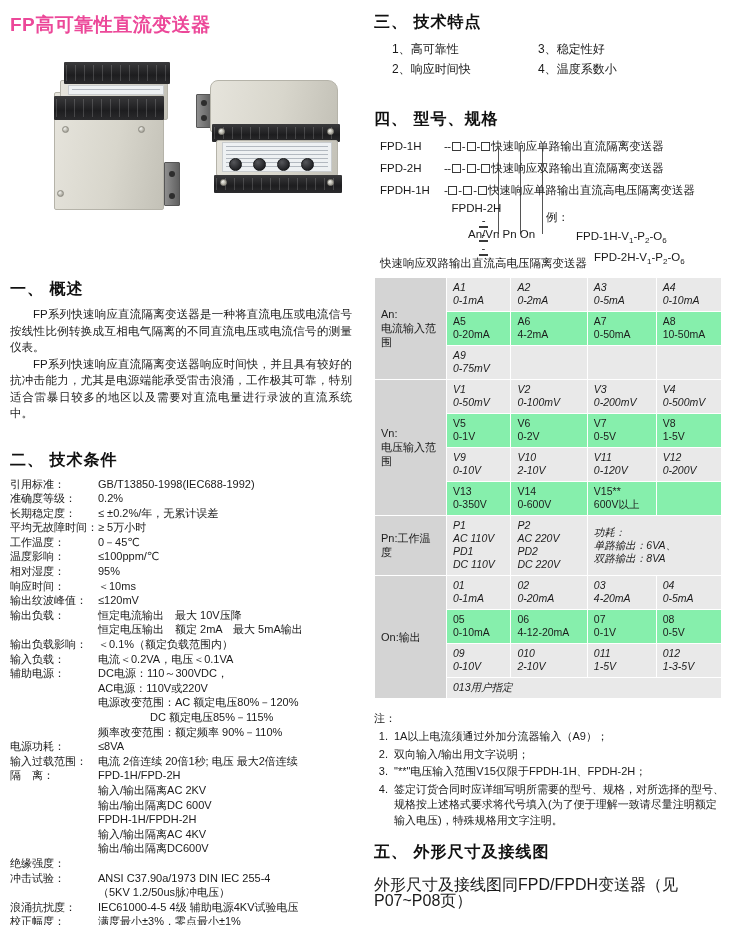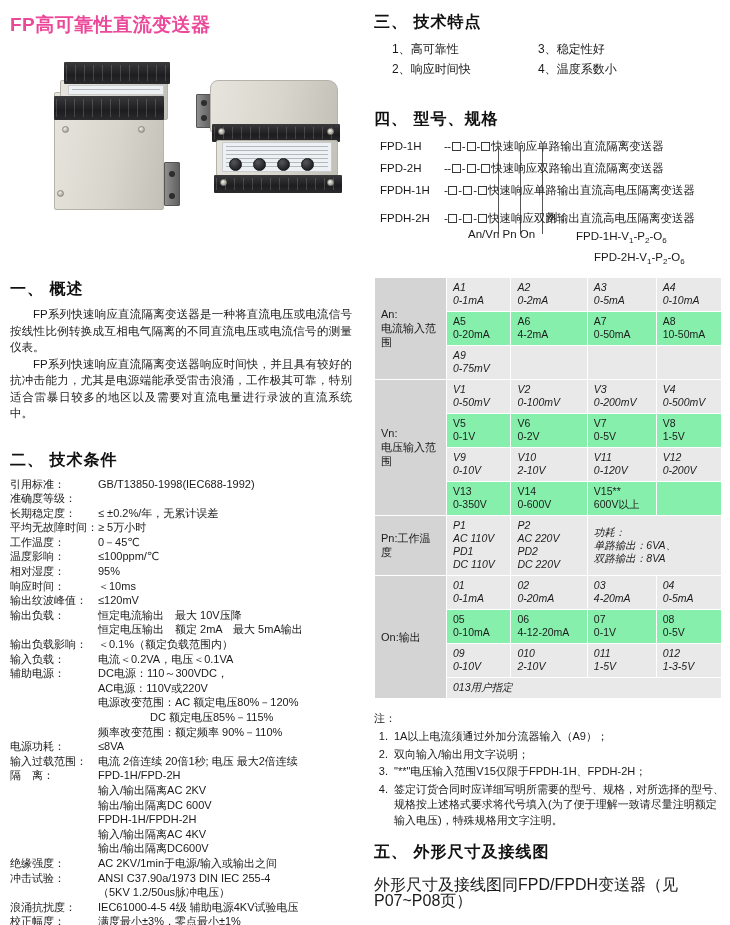--- a/index.html
+++ b/index.html
@@ -200,20 +200,21 @@
 
     <div style="margin-top:28px;">
       <div class="sec-head">二、 技术条件</div>
       <div class="spec-list" id="spec-list">
           <div class="spec-row">
             <span class="spec-key">引用标准：</span>
             <span class="spec-val">GB/T13850-1998(IEC688-1992)</span>
           </div>
           <div class="spec-row">
             <span class="spec-key">准确度等级：</span>
+            <span class="spec-val">0.2%</span>
           </div>
           <div class="spec-row">
             <span class="spec-key">长期稳定度：</span>
             <span class="spec-val">≤ ±0.2%/年，无累计误差</span>
           </div>
           <div class="spec-row">
             <span class="spec-key">平均无故障时间：</span>
             <span class="spec-val">≥ 5万小时</span>
           </div>
           <div class="spec-row">
@@ -269,21 +270,20 @@
             <span class="spec-key">隔　离：</span>
             <span class="spec-val">FPD-1H/FPD-2H</span>
           </div>
           <div class="spec-sub">输入/输出隔离AC 2KV</div>
           <div class="spec-sub">输出/输出隔离DC 600V</div>
           <div class="spec-sub">FPDH-1H/FPDH-2H</div>
           <div class="spec-sub">输入/输出隔离AC 4KV</div>
           <div class="spec-sub">输出/输出隔离DC600V</div>
           <div class="spec-row">
             <span class="spec-key">绝缘强度：</span>
-            <span class="spec-val">AC 2KV/1min于电源/输入或输出之间</span>
           </div>
           <div class="spec-row">
             <span class="spec-key">冲击试验：</span>
             <span class="spec-val">ANSI C37.90a/1973 DIN IEC 255-4</span>
           </div>
           <div class="spec-sub">（5KV 1.2/50us脉冲电压）</div>
           <div class="spec-row">
             <span class="spec-key">浪涌抗扰度：</span>
             <span class="spec-val">IEC61000-4-5  4级 辅助电源4KV试验电压</span>
           </div>
@@ -338,21 +338,21 @@
         <div class="model-row" id="mrow2" style="top:44px;">
             <span class="mdl-name" style="display: inline-block; width: 64px;">FPDH-1H</span>
             <span class="dashes">-</span>
             <span class="slot"></span>
             <span>-</span>
             <span class="slot"></span>
             <span>-</span>
             <span class="slot"></span>
             <span class="mdl-desc">快速响应单路输出直流高电压隔离变送器</span>
           </div>
-        <div class="model-row" id="mrow3" style="top:72px;">
+        <div class="model-row" id="mrow3" style="top:66px;flex-direction:column;">
             <span class="mdl-name" style="display: inline-block; width: 64px;">FPDH-2H</span>
             <span class="dashes">-</span>
             <span class="slot"></span>
             <span>-</span>
             <span class="slot"></span>
             <span>-</span>
             <span class="slot"></span>
             <span class="mdl-desc">快速响应双路输出直流高电压隔离变送器</span>
           </div>
 

